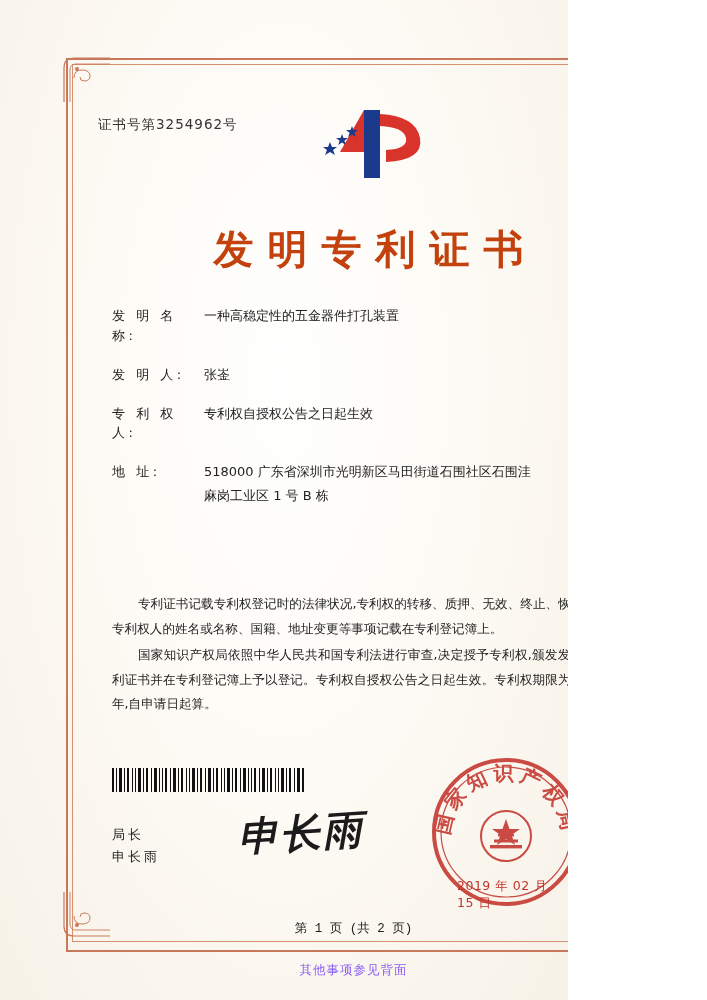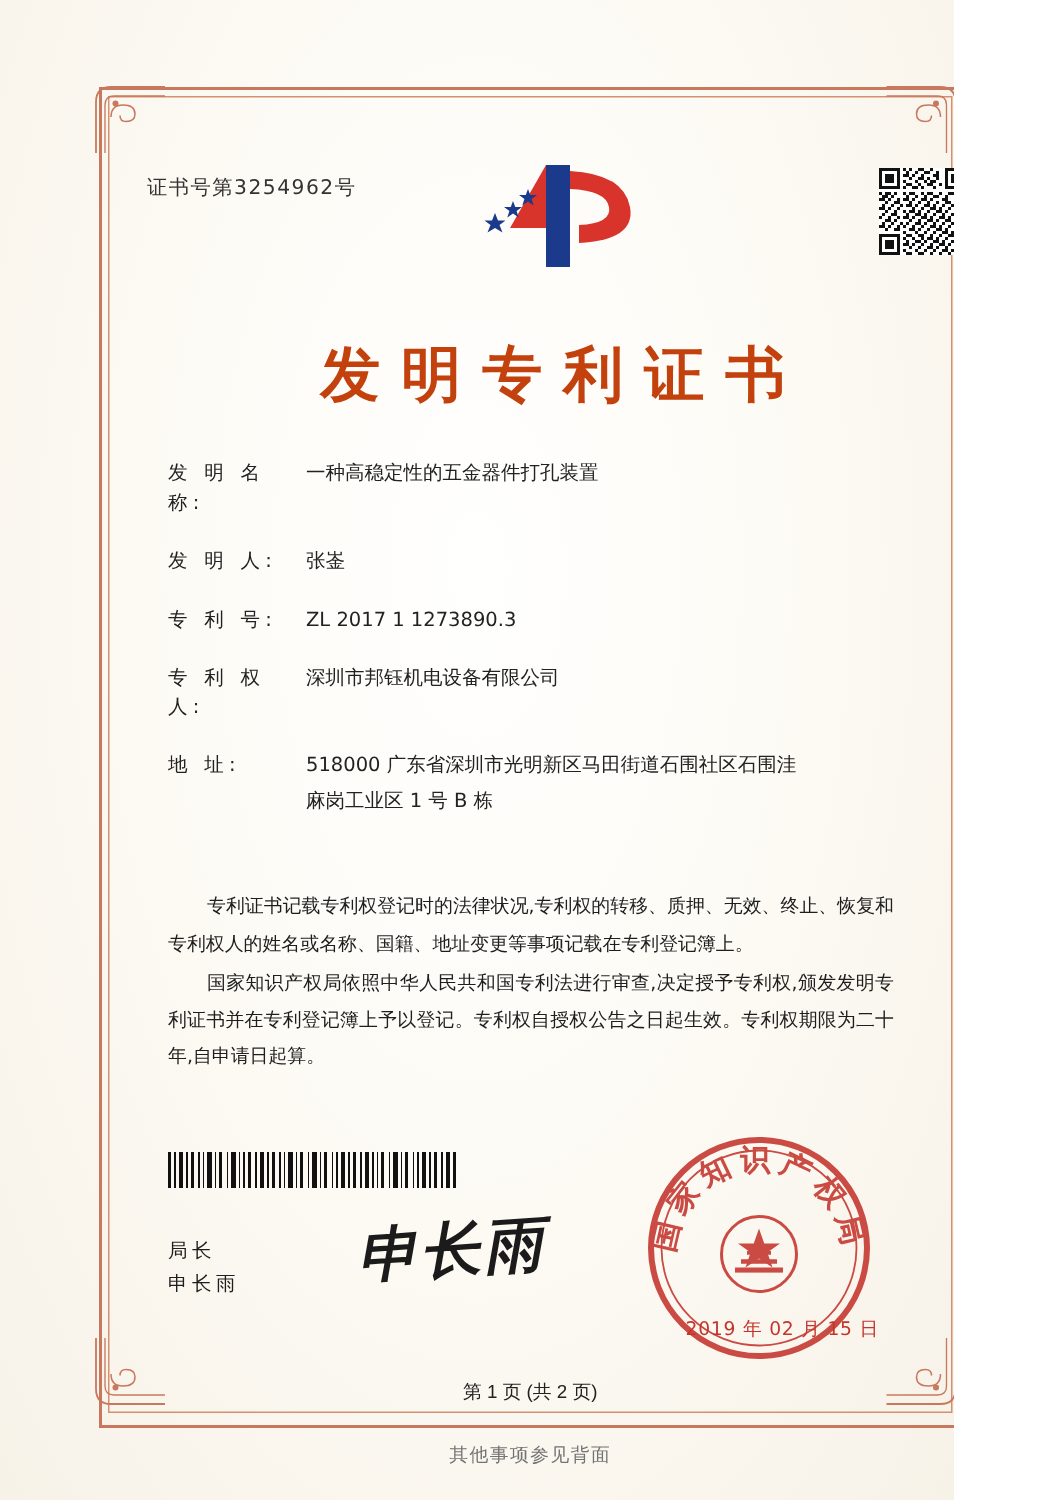--- a/index.html
+++ b/index.html
@@ -5,21 +5,21 @@
   html, body {
     margin: 0;
     padding: 0;
     background: #ffffff;
   }
   body {
     font-family: "Liberation Serif", serif;
   }
   .page {
     position: relative;
-    width: 636px;
+    width: 568px;
     height: 1000px;
     background: #fdfcf8;
     overflow: hidden;
   }
   
   .paper-tint {
     position: absolute;
     inset: 0;
     background:
       radial-gradient(ellipse at 50% 38%, rgba(255,255,255,0.9) 0%, rgba(253,250,243,0.6) 45%, rgba(246,240,229,0.85) 100%);
@@ -203,30 +203,30 @@
   }
 
   .page-num {
     position: absolute;
     left: 0;
     top: 920px;
     width: 707px;
     text-align: center;
     font-size: 12.5px;
     color: #222;
-    font-family: Liberation Sans, sans-serif;
+    font-family: Liberation Mono, monospace;
   }
   .footnote {
     position: absolute;
     left: 0;
     top: 962px;
     width: 707px;
     text-align: center;
     font-size: 12.5px;
-    color: #737373;
+    color: #8b5cf6;
     letter-spacing: 1px;
     font-family: Liberation Serif, serif;
   }
 </style>
 </head>
 <body>
 
 <div class="page">
   <div class="paper-tint"></div>
 
@@ -510,24 +510,21 @@
   <div class="title">发明专利证书</div>
 
   <div class="fields">
     <div class="field-row">
       <span class="f-label">发 明 名 称:</span><span class="f-value">一种高稳定性的五金器件打孔装置</span>
     </div>
     <div class="field-row">
       <span class="f-label">发 明 人:</span><span class="f-value">张崟</span>
     </div>
     <div class="field-row">
-      <span class="f-label">专 利 号:</span><span class="f-value">ZL 2017 1 1273890.3</span>
-    </div>
-    <div class="field-row">
-      <span class="f-label">专 利 权 人:</span><span class="f-value">深圳市邦钰机电设备有限公司</span>
+      <span class="f-label">专 利 权 人:</span><span class="f-value">专利权自授权公告之日起生效</span>
     </div>
     <div class="field-row">
       <span class="f-label">地        址:</span><span class="f-value"><span>518000  广东省深圳市光明新区马田街道石围社区石围洼</span><span class="line2">麻岗工业区 1 号 B 栋</span></span>
     </div>
   </div>
 
   <div class="body-text">
     <p>专利证书记载专利权登记时的法律状况,专利权的转移、质押、无效、终止、恢复和专利权人的姓名或名称、国籍、地址变更等事项记载在专利登记簿上。</p>
     <p>国家知识产权局依照中华人民共和国专利法进行审查,决定授予专利权,颁发发明专利证书并在专利登记簿上予以登记。专利权自授权公告之日起生效。专利权期限为二十年,自申请日起算。</p>
   </div>

